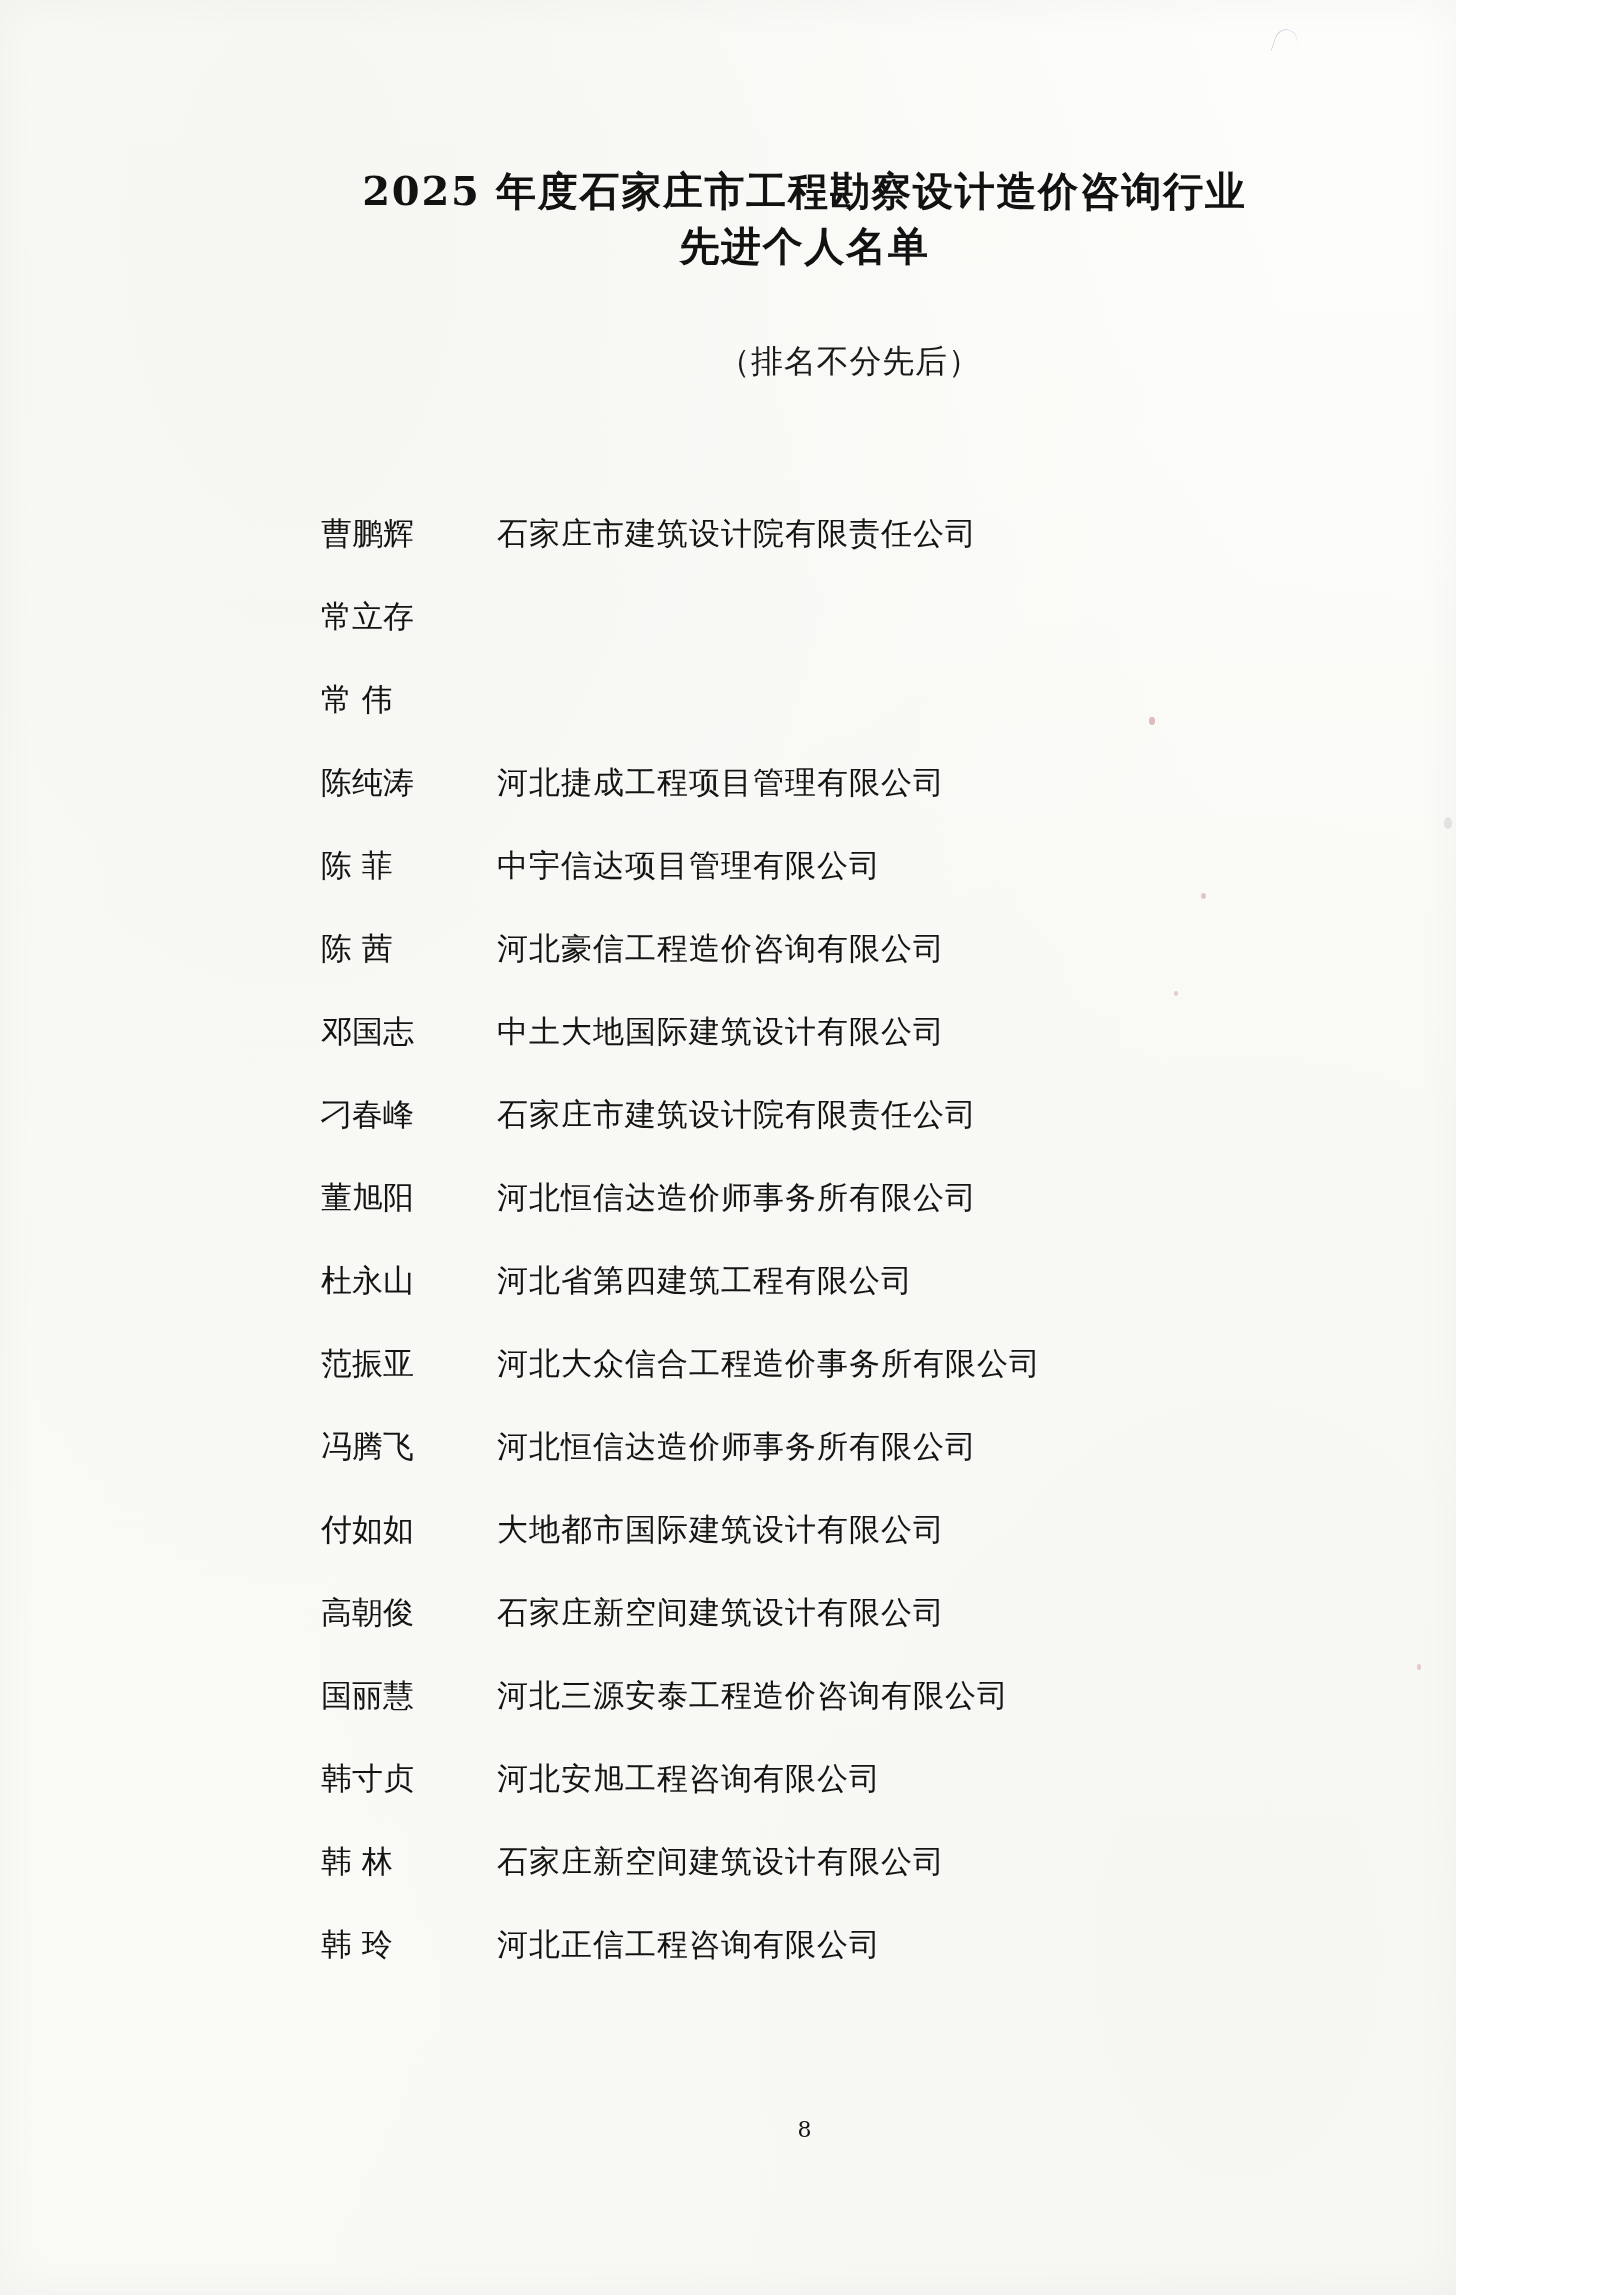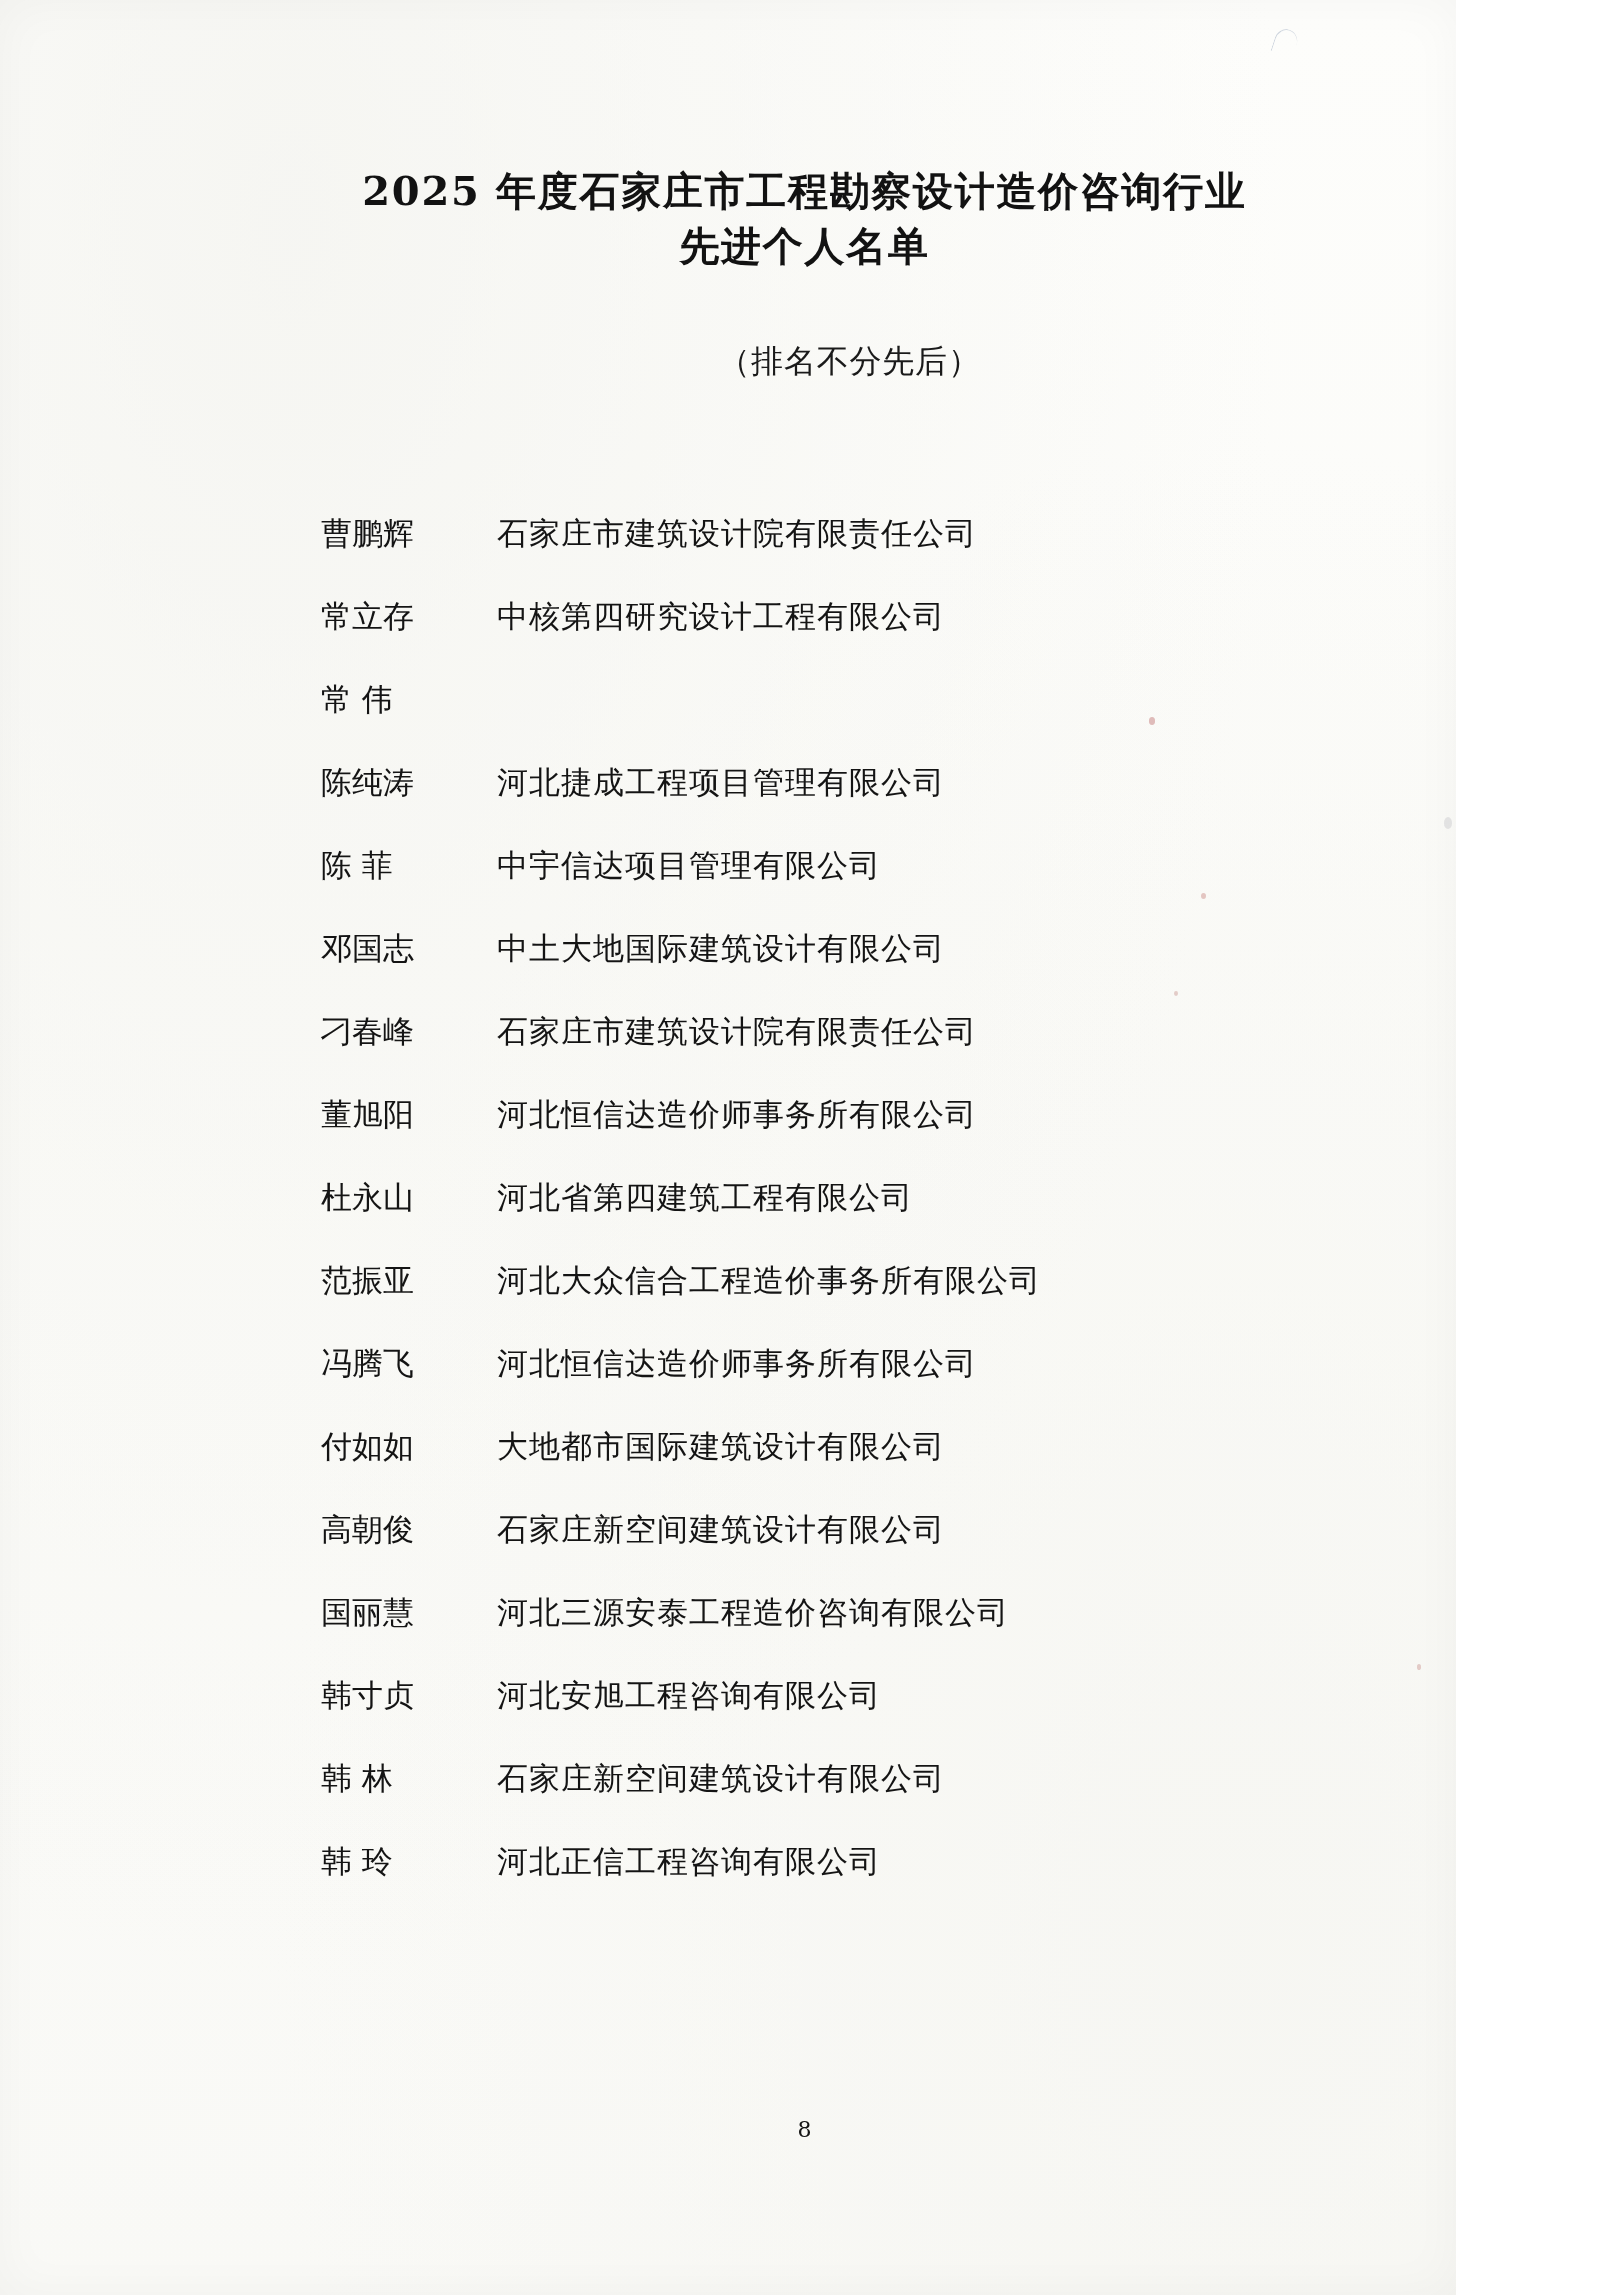--- a/index.html
+++ b/index.html
@@ -196,34 +196,37 @@
 
     <div class="subtitle">（排名不分先后）</div>
 
     <div class="name-list">
       <div class="list-row">
         <div class="person-name">曹鹏辉</div>
         <div class="org-name">石家庄市建筑设计院有限责任公司</div>
       </div>
       <div class="list-row">
         <div class="person-name">常立存</div>
-        <div class="org-name">中核第四研究设计工程有限公司</div>
       </div>
       <div class="list-row">
         <div class="person-name two-char">常  伟</div>
       </div>
       <div class="list-row">
         <div class="person-name">陈纯涛</div>
         <div class="org-name">河北捷成工程项目管理有限公司</div>
       </div>
       <div class="list-row">
         <div class="person-name two-char">陈  菲</div>
         <div class="org-name">中宇信达项目管理有限公司</div>
       </div>
       <div class="list-row">
+        <div class="person-name two-char">陈  茜</div>
+        <div class="org-name">河北豪信工程造价咨询有限公司</div>
+      </div>
+      <div class="list-row">
         <div class="person-name">邓国志</div>
         <div class="org-name">中土大地国际建筑设计有限公司</div>
       </div>
       <div class="list-row">
         <div class="person-name">刁春峰</div>
         <div class="org-name">石家庄市建筑设计院有限责任公司</div>
       </div>
       <div class="list-row">
         <div class="person-name">董旭阳</div>
         <div class="org-name">河北恒信达造价师事务所有限公司</div>

